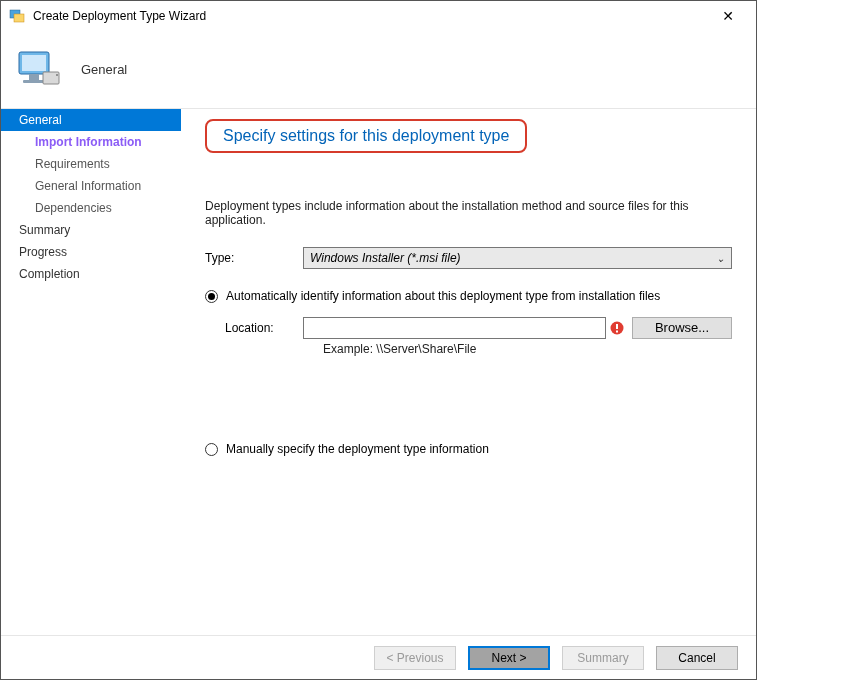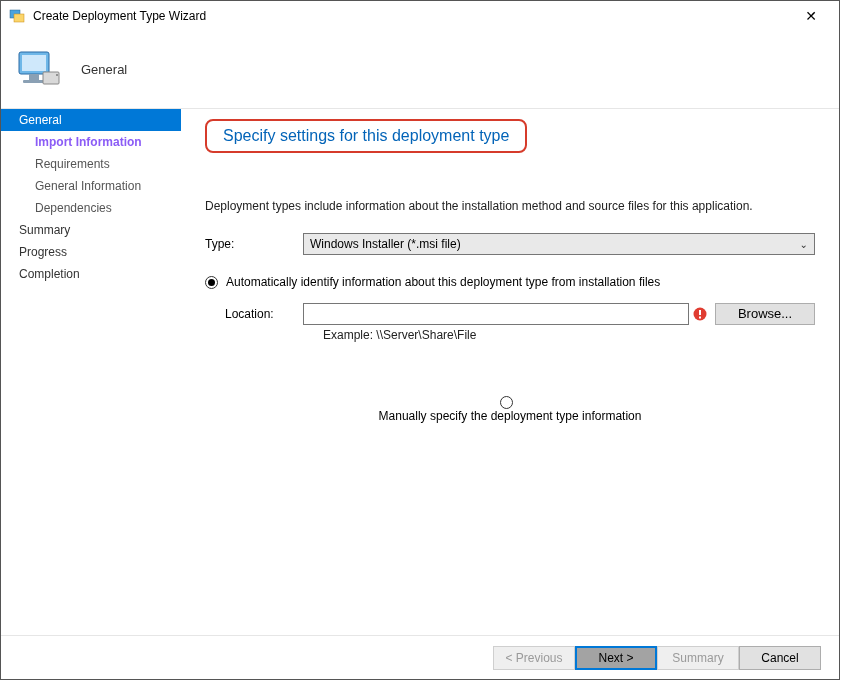--- a/index.html
+++ b/index.html
@@ -4,21 +4,21 @@
 <style>
   * { box-sizing: border-box; }
   body {
     margin: 0;
     font-family: "Segoe UI", Tahoma, sans-serif;
     font-size: 12px;
     background: #fff;
     color: #000;
   }
   .window {
-    width: 840px;
+    width: 757px;
     height: 680px;
     border: 1px solid #555;
     display: flex;
     flex-direction: column;
     position: relative;
     background: #fff;
   }
   .titlebar {
     height: 30px;
     display: flex;
@@ -118,20 +118,21 @@
   .type-select {
     flex: 1;
     height: 22px;
     border: 1px solid #767676;
     background: #e9e9e9;
     padding: 0 6px;
     display: flex;
     align-items: center;
     justify-content: space-between;
     font-size: 12px;
+    font-style: italic;
   }
   .type-select .chev {
     font-size: 10px;
     color: #333;
   }
   .radio-row {
     display: flex;
     align-items: center;
     margin-bottom: 14px;
     font-size: 12px;
@@ -186,31 +187,30 @@
     line-height: 20px;
     cursor: pointer;
   }
   .example {
     font-size: 12px;
     color: #222;
     margin-left: 98px;
     margin-top: 3px;
   }
   .manual-row {
-    margin-top: 44px;
-    flex-direction: column;
+    margin-top: 76px;
   }
   .footer {
     height: 44px;
     border-top: 1px solid #e6e6e6;
     display: flex;
     align-items: center;
     justify-content: flex-end;
     padding-right: 18px;
-    gap: 0;
+    gap: 12px;
   }
   .btn {
     width: 82px;
     height: 24px;
     border: 1px solid #adadad;
     background: #e1e1e1;
     font-size: 12px;
     text-align: center;
     line-height: 22px;
     cursor: pointer;

